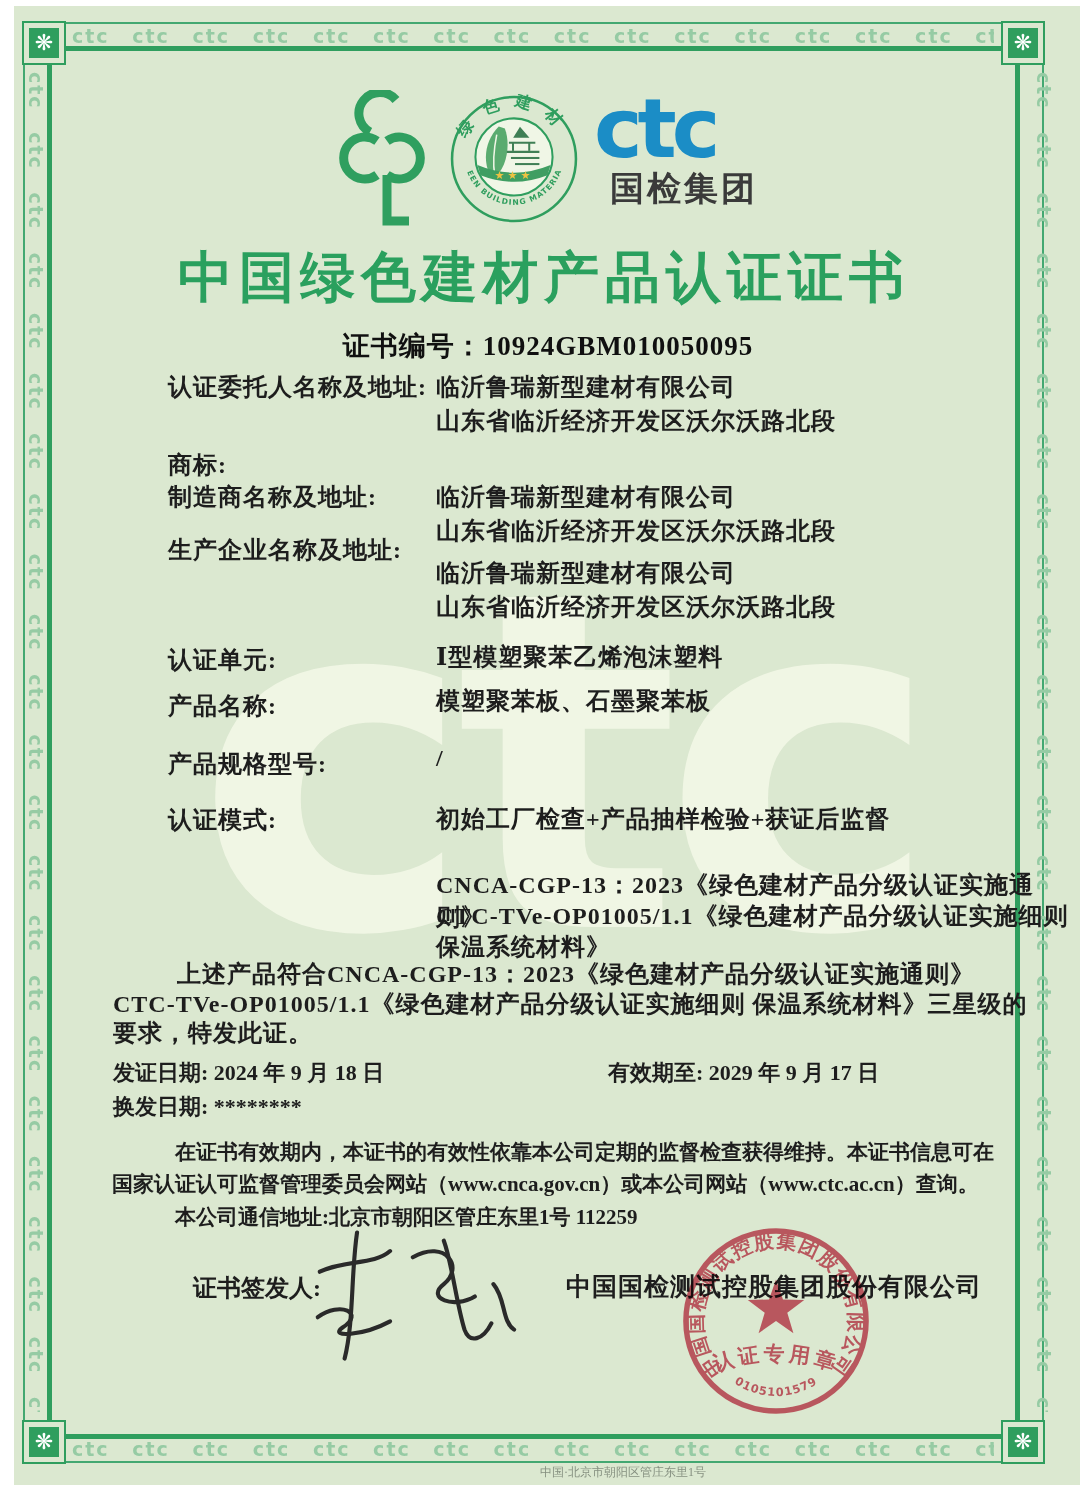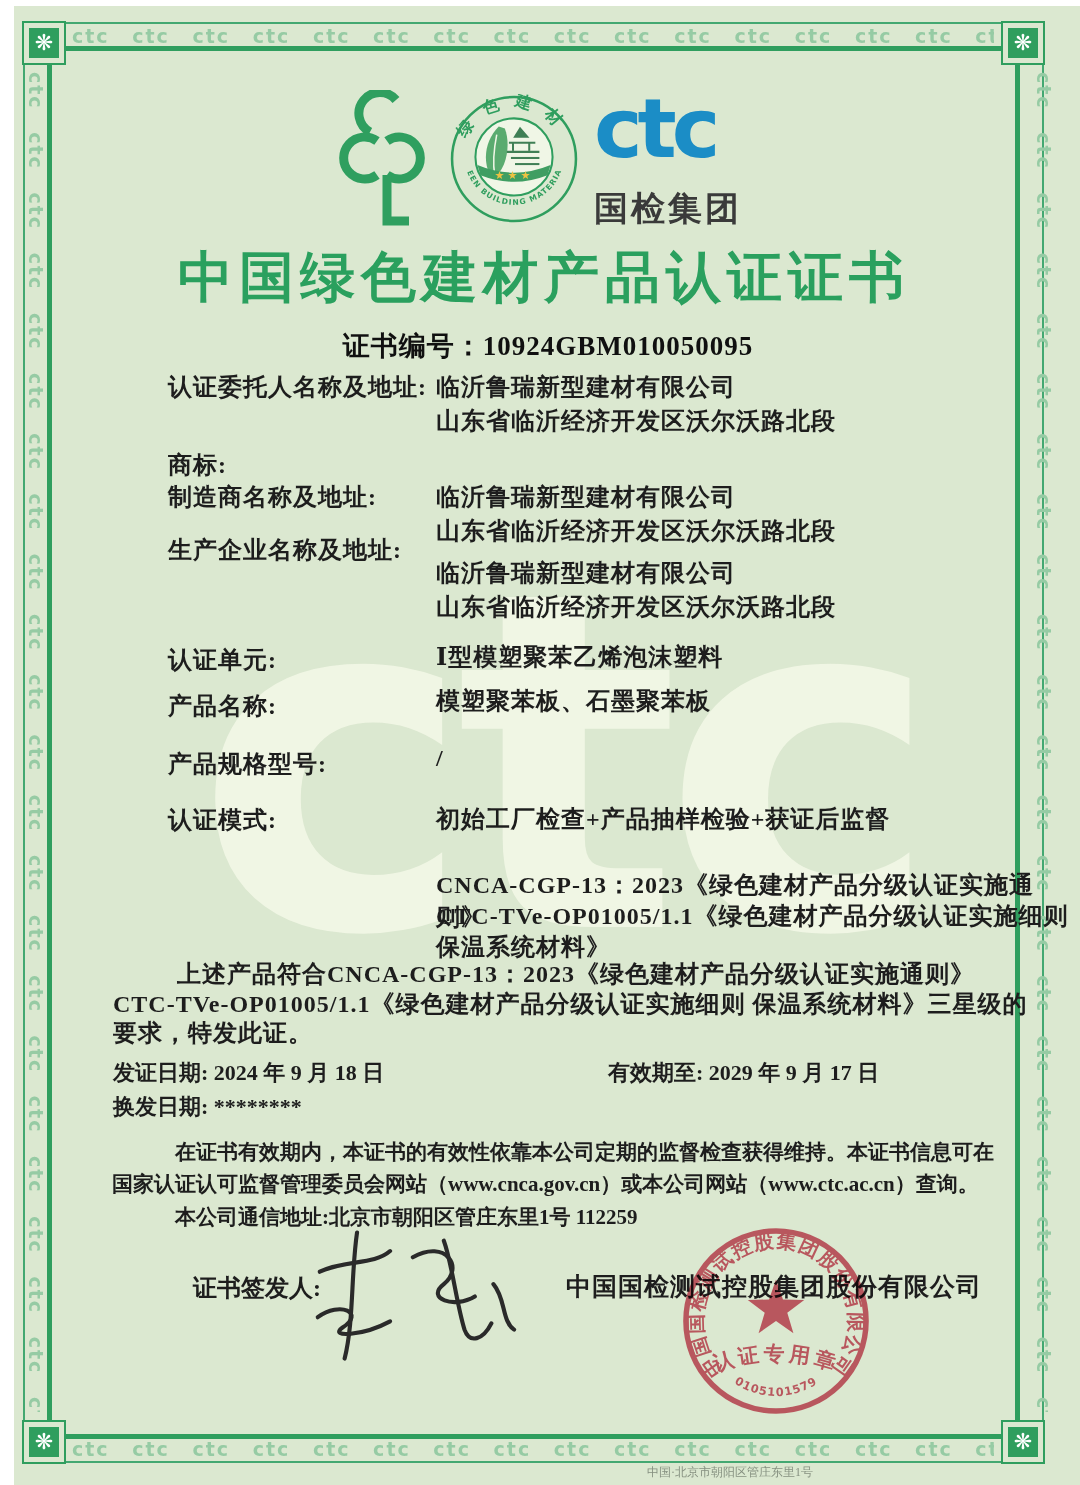--- a/index.html
+++ b/index.html
@@ -35,39 +35,39 @@
              font-size:470px;line-height:1;letter-spacing:-18px;color:rgba(245,249,233,0.8);}
 
   
   .abs{position:absolute;z-index:2;}
   .gbp-logo{left:332px;top:90px;width:100px;height:150px;}
   .gbm-seal{left:448px;top:94px;width:132px;height:132px;}
   .ctc-logo{left:594px;top:94px;width:180px;text-align:left;}
   .ctc-word{font-family:"DejaVu Sans","Liberation Sans",sans-serif;font-weight:bold;
             font-size:82px;line-height:0.85;letter-spacing:-5px;color:#1b8dc6;}
   .ctc-name{font-family:"DejaVu Sans","Liberation Sans",sans-serif;font-weight:bold;
-            font-size:34px;letter-spacing:3px;color:#3a3a3a;margin-top:22px;}
+            font-size:34px;letter-spacing:3px;color:#3a3a3a;margin-top:2px;text-align:center;}
   .title{left:8px;right:0;top:241px;text-align:center;font-size:55px;font-weight:bold;
          color:#2aa05e;letter-spacing:6px;}
   .certno{left:16px;right:0;top:328px;text-align:center;font-size:27px;font-weight:bold;
           color:#101010;letter-spacing:1px;}
 
   
   .lab{position:absolute;left:168px;font-size:24px;font-weight:bold;letter-spacing:1px;z-index:2;}
   .val{position:absolute;left:436px;font-size:24px;font-weight:bold;letter-spacing:1px;z-index:2;}
   .stmt{position:absolute;font-size:24px;font-weight:bold;letter-spacing:1px;z-index:2;}
   .datetxt{position:absolute;font-size:22px;font-weight:bold;z-index:2;}
   .notice{position:absolute;font-size:21px;font-weight:bold;z-index:2;}
 
   .sig-label{left:193px;top:1272px;font-size:24px;font-weight:bold;}
   .company{left:566px;top:1270px;font-size:25px;font-weight:bold;letter-spacing:1px;}
   .signature{left:288px;top:1218px;width:260px;height:155px;z-index:2;}
   .stamp{left:677px;top:1222px;width:198px;height:198px;z-index:3;opacity:0.88;mix-blend-mode:multiply;}
 
-  .cut-text{left:540px;top:1464px;width:380px;height:15px;overflow:hidden;text-align:center;
+  .cut-text{left:540px;top:1464px;width:380px;height:15px;overflow:hidden;text-align:left;
             font-size:12px;color:rgba(60,70,60,0.55);filter:blur(0.4px);z-index:6;}
 </style>
 </head>
 <body>
 
 <div class="page">
 
   <div class="outer-line"></div>
   <div class="inner-line"></div>
   <div class="band band-top">ctc ctc ctc ctc ctc ctc ctc ctc ctc ctc ctc ctc ctc ctc ctc ctc ctc ctc ctc ctc ctc ctc </div>

